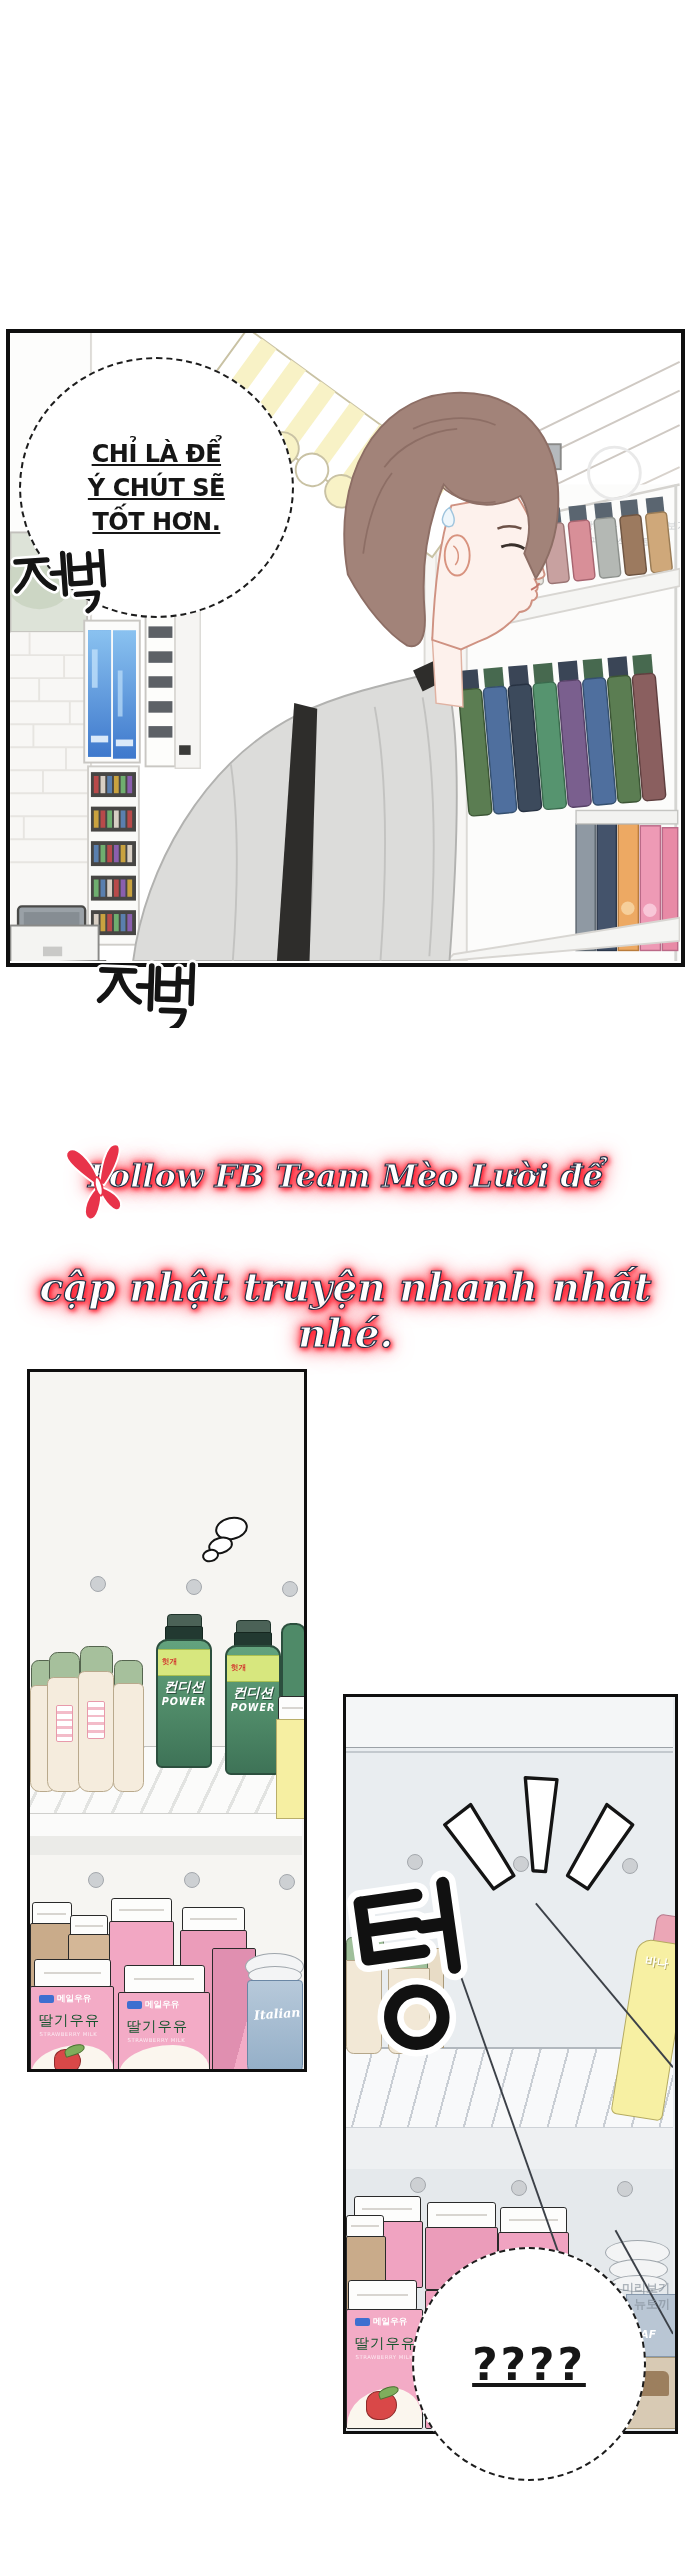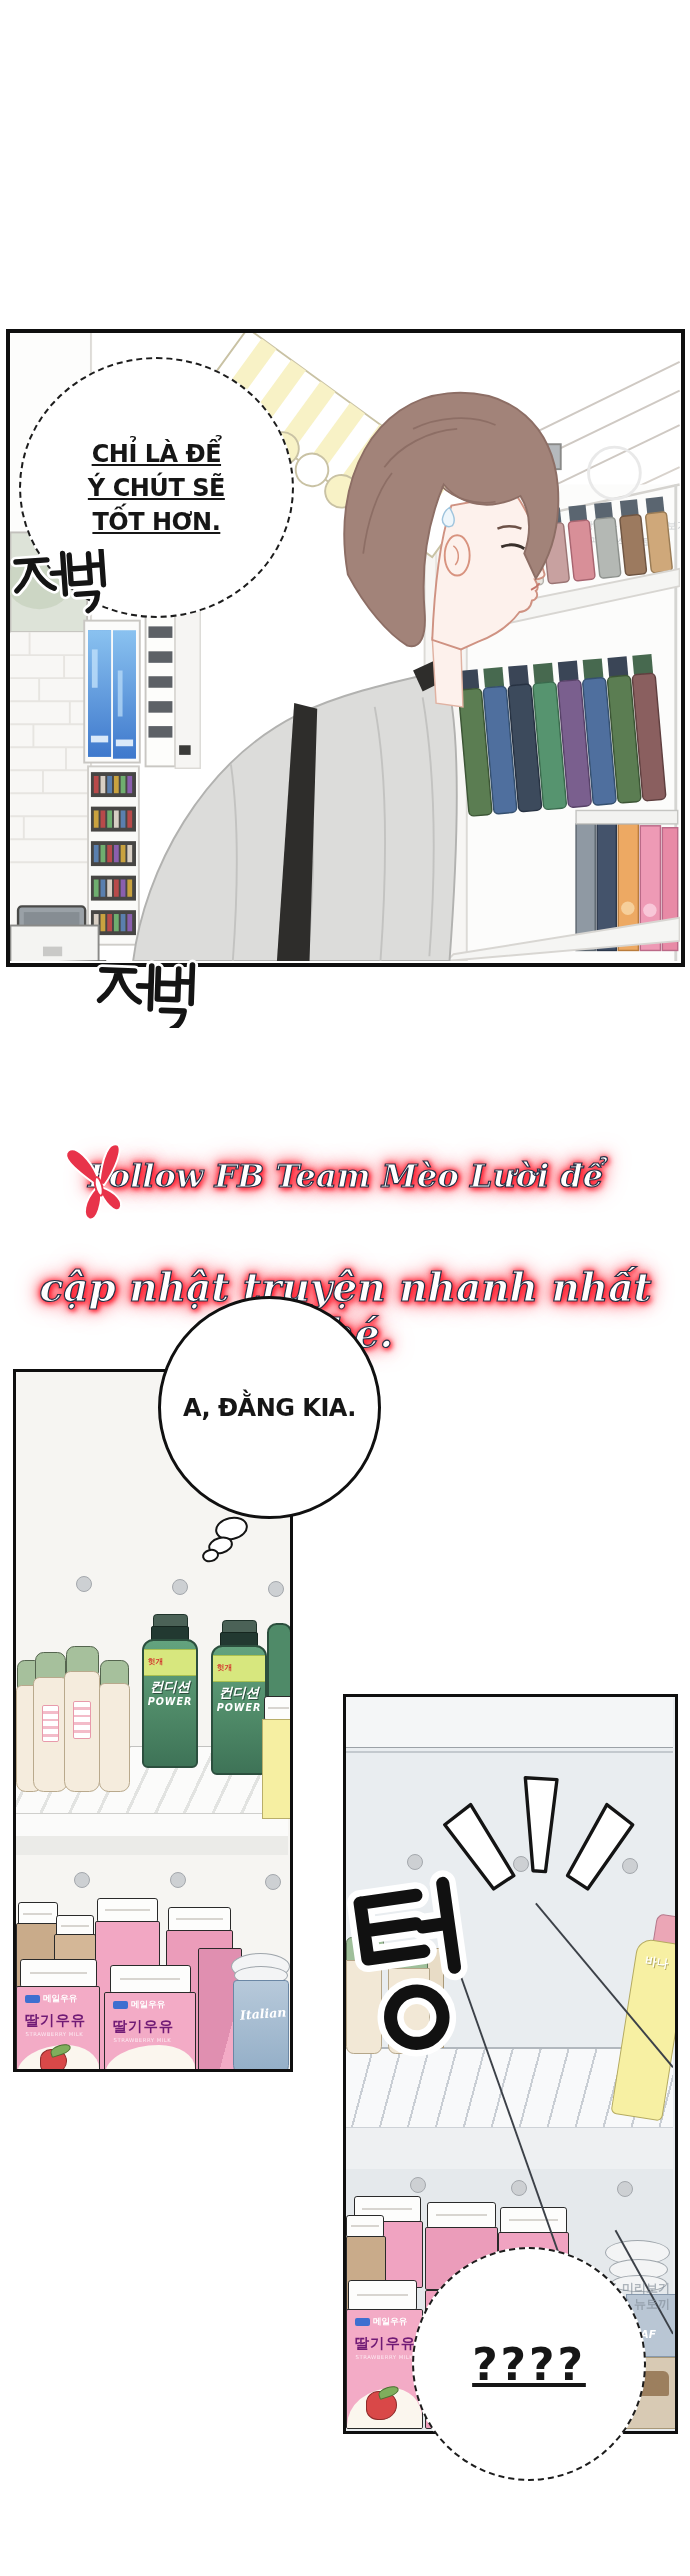--- a/index.html
+++ b/index.html
@@ -22,21 +22,21 @@
      font-style:italic;font-family:"DejaVu Serif",serif;-webkit-text-stroke:1.2px #243246;
      text-shadow:0 0 4.8px #ff2334,0 0 8.6px #ff2334,0 0 15.4px #ff2334,0 0 25px #ff4656,1.9px 1.9px 5.8px #ff2334;
      z-index:25;}
   .hole{position:absolute;border-radius:50%;background:#cdd0d3;border:1.9px solid #a4a8ad;box-sizing:border-box;}
   .flap{position:absolute;background:#fdfdfc;border:1.9px solid #2a2a2a;border-radius:2.9px;box-sizing:border-box;}
   .flap:after{content:"";position:absolute;left:12%;right:12%;top:45%;height:1.9px;background:#d8d5d0;}
   .cartonbody{position:absolute;border:1.9px solid #2a2a2a;border-radius:1.9px;box-sizing:border-box;}
   .brandband{display:flex;align-items:center;gap:2.9px;margin:5.8px 0 0 7.7px;}
   .brandpill{width:15.4px;height:7.7px;background:#3e6fd0;border-radius:1.9px;display:inline-block;}
   .brandtxt{color:#fff;font-size:8.6px;font-weight:bold;letter-spacing:0;}
-  .milkname{color:#701a75;font-size:14.4px;font-weight:bold;margin:6.7px 0 0 7.7px;letter-spacing:1px;}
+  .milkname{color:#14532d;font-size:14.4px;font-weight:normal;margin:6.7px 0 0 7.7px;letter-spacing:1px;}
   .milksub{color:#fdeaf2;font-size:5.3px;margin:1px 0 0 8.6px;letter-spacing:0.5px;}
   .splash{position:absolute;left:0;right:0;bottom:-1.9px;height:33px;background:#fbf6ee;
           border-radius:60% 40% 0 0/90% 70% 0 0;}
   .berry{position:absolute;width:25px;height:23px;background:#d94848;border-radius:46% 54% 58% 42%;
          border:1.4px solid #8e2b2b;}
   .leaf{position:absolute;width:19px;height:7.7px;background:#7fae5c;border-radius:50% 50% 50% 10%;
         border:1px solid #4c7032;transform:rotate(-18deg);}
   .lid{position:absolute;background:#f3f4f5;border:1.9px solid #9fa6ac;border-radius:50%;box-sizing:border-box;}
   .wm{color:rgba(128,138,150,.62);font-size:12px;line-height:16.3px;text-align:right;font-weight:bold;}
   .sr{position:absolute;width:1px;height:1px;overflow:hidden;clip:rect(0 0 0 0);white-space:nowrap;}
@@ -333,21 +333,21 @@
         <path d="M33,44 C44,14 54,4 61,8 C68,13 52,34 38,46 Z"></path>
         <path d="M30,46 C12,58 8,72 14,77 C22,82 32,62 33,50 Z"></path>
         <path d="M34,47 C48,56 54,68 48,74 C41,79 33,62 32,50 Z"></path>
         <ellipse cx="32" cy="46" rx="3.5" ry="10" fill="#fff" stroke="#e8334a"></ellipse>
       </g>
     </svg>
     <div class="credit-line" style="top:1157px;font-size:32px;">Follow FB Team Mèo Lười để</div>
     <div class="credit-line" style="top:1264px;font-size:39px;">cập nhật truyện nhanh nhất nhé.</div>
   </div>
 
-  <div class="panel" style="left:13px;top:1369px;width:280px;height:703px;border-width:3.8px;background:#f6f5f2;">
+  <div class="panel" style="left:27px;top:1369px;width:280px;height:703px;border-width:3.8px;background:#f6f5f2;">
 
     <span class="hole" style="left:60px;top:204px;width:16.3px;height:16.3px;"></span>
     <span class="hole" style="left:156px;top:207px;width:16.3px;height:16.3px;"></span>
     <span class="hole" style="left:252px;top:209px;width:16.3px;height:16.3px;"></span>
     <span class="hole" style="left:251px;top:309px;width:16.3px;height:16.3px;"></span>
     <span class="hole" style="left:58px;top:500px;width:16.3px;height:16.3px;"></span>
     <span class="hole" style="left:154px;top:500px;width:16.3px;height:16.3px;"></span>
     <span class="hole" style="left:249px;top:502px;width:16.3px;height:16.3px;"></span>
 
     <div class="abs" style="left:0;top:374px;width:272px;height:67px;background:repeating-linear-gradient(115deg,#fbfbfa 0 23px,#e2e3e1 23px 26px);border-top:1.9px solid #c2c2c0;"></div>
@@ -442,23 +442,20 @@
       <div class="abs" style="left:215px;top:581px;width:59px;height:122px;">
         <div class="lid" style="left:0;top:0;width:59px;height:27px;"></div>
         <div class="lid" style="left:2.9px;top:13.4px;width:54px;height:19px;"></div>
         <div style="position:absolute;left:1.9px;top:27px;width:56px;height:95px;background:linear-gradient(#b7c9da,#93aec7);border:1.9px solid #6b87a5;border-radius:3.8px 3.8px 9.6px 9.6px;box-sizing:border-box;">
           <div style="color:#fff;font-size:12.5px;font-weight:bold;font-style:italic;margin:25px 0 0 5.8px;transform:rotate(-4deg);font-family:'DejaVu Serif',serif;">Italian</div>
         </div>
       </div>
     </div>
   </div>
 
-  <div class="bubble solid b3" style="left:158px;top:1296px;width:217px;height:217px;">
-    <span class="bline">A, ĐẰNG KIA.</span>
-  </div>
   <span class="trail" style="left:215px;top:1517px;width:29px;height:19px;transform:rotate(-12deg);"></span>
   <span class="trail" style="left:208px;top:1537px;width:21px;height:12.5px;transform:rotate(-15deg);"></span>
   <span class="trail" style="left:202px;top:1549px;width:13.4px;height:8.6px;transform:rotate(-15deg);"></span>
 
   <div class="panel" style="left:343px;top:1694px;width:335px;height:740px;border-width:3.8px;background:#e9edf0;">
     <div class="abs" style="left:0;top:0;width:327px;height:50px;background:#f4f6f7;border-bottom:1.9px solid #9ba1a7;"></div>
     <div class="abs" style="left:0;top:54px;width:327px;height:1.9px;background:#c3c9ce;"></div>
 
     <span class="hole" style="left:61px;top:157px;width:16.3px;height:16.3px;"></span>
     <span class="hole" style="left:167px;top:159px;width:16.3px;height:16.3px;"></span>

